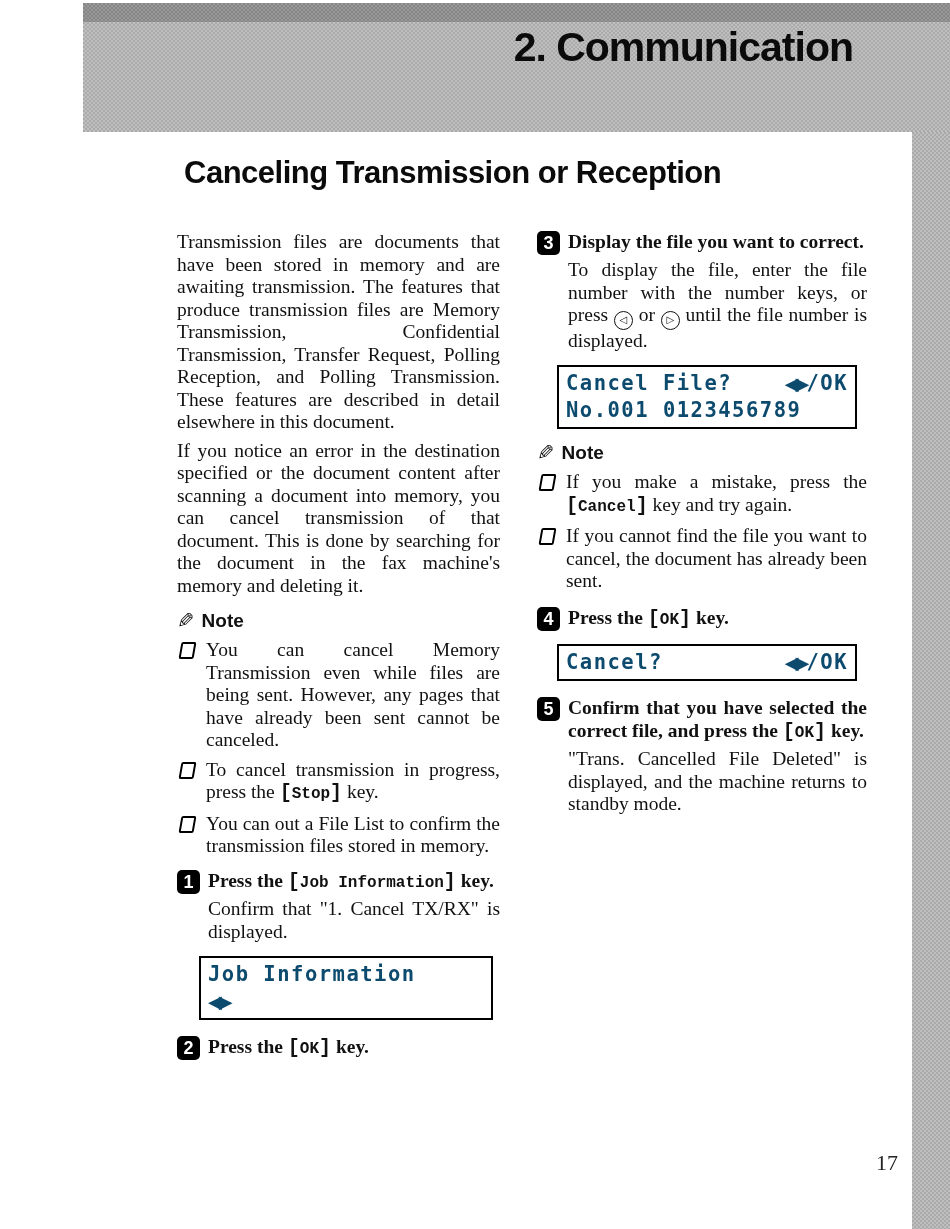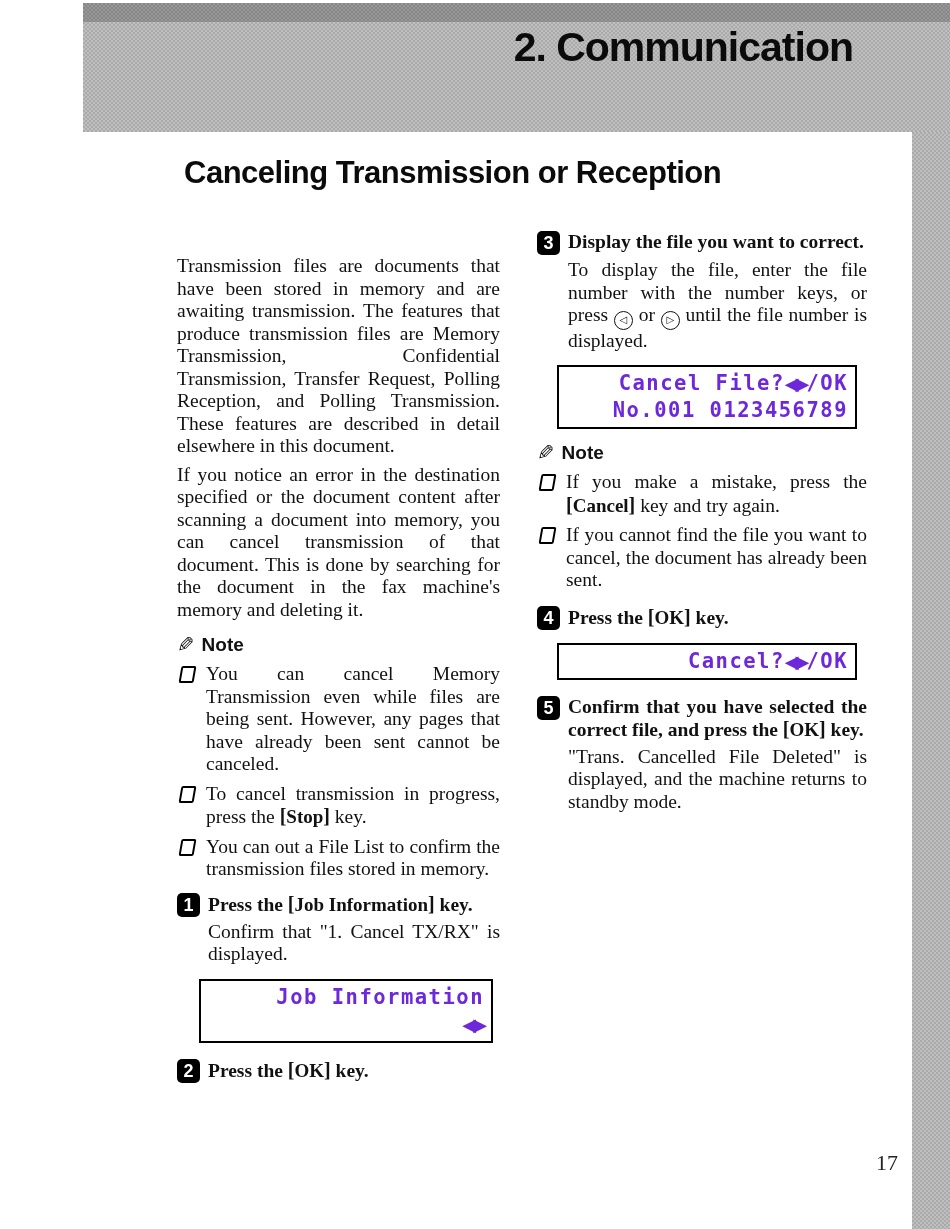--- a/index.html
+++ b/index.html
@@ -21,21 +21,21 @@
   .side-strip{position:absolute;right:0;top:132px;width:38px;height:1097px;
     background:#b5b5b5;
     background-image:repeating-conic-gradient(#bfbfbf 0% 25%,#aaaaaa 0% 50%);
     background-size:4px 4px;}
 
   h1.main{position:absolute;left:184px;top:155px;margin:0;width:720px;
     font-family:"Liberation Sans",sans-serif;font-weight:bold;
     font-size:31px;letter-spacing:-0.5px;color:#0b0b0b;}
 
   .col{position:absolute;top:231px;}
-  .col-left{left:177px;width:323px;margin-top:24px;}
+  .col-left{left:177px;width:323px;}
   .col-right{left:537px;width:330px;}
 
   p.body{margin:0 0 6px 0;font-size:19.5px;line-height:22.5px;text-align:justify;}
   p.sub{margin-left:31px;margin-top:4px;}
 
   
   .note-head{display:flex;align-items:center;margin:13px 0 7px 0;}
   .pencil{display:inline-block;font-family:"DejaVu Sans",sans-serif;font-size:21px;
     transform:scaleX(-1);margin-right:7px;line-height:1;}
   .note-label{font-family:"Liberation Sans",sans-serif;font-weight:bold;font-size:19px;}
@@ -47,38 +47,38 @@
   .bullet p{margin:0;}
 
   
   .step{display:flex;margin-top:12px;margin-bottom:4px;}
   .stepnum{flex:0 0 auto;width:23px;height:24px;background:#000;color:#fff;
     border-radius:5px;font-family:"Liberation Sans",sans-serif;font-weight:bold;
     font-size:18px;line-height:24px;text-align:center;margin-right:8px;}
   .steptext{font-weight:bold;font-size:19.5px;line-height:22.5px;text-align:justify;}
 
   
-  .keycap{font-family:Liberation Serif, serif;font-weight:bold;font-size:19px;
+  .keycap{font-family:Liberation Mono, monospace;font-weight:bold;font-size:16px;
     white-space:nowrap;}
   .keycap::before{content:"[";font-weight:900;font-size:20px;}
   .keycap::after{content:"]";font-weight:900;font-size:20px;}
 
   
   .circ{display:inline-flex;align-items:center;justify-content:center;
     width:17px;height:17px;border:1.6px solid #111;border-radius:50%;
     font-family:"DejaVu Sans",sans-serif;font-size:10px;line-height:1;
     vertical-align:-2px;}
 
   
   .lcd{border:2.5px solid #000;background:#fff;padding:3px 7px;margin-top:13px;}
   .lcd-left{margin-left:22px;width:276px;}
   .lcd-right{margin-left:20px;width:282px;}
-  .lcd-line{display:flex;justify-content:flex-end;white-space:pre;
+  .lcd-line{display:flex;justify-content:space-between;white-space:pre;
     font-family:"DejaVu Sans Mono",monospace;font-weight:bold;
-    font-size:20.5px;line-height:27px;letter-spacing:1.5px;color:#6d28d9;}
+    font-size:20.5px;line-height:27px;letter-spacing:1.5px;color:#0c4a6e;}
   .arrows{font-family:"DejaVu Sans",sans-serif;letter-spacing:-3px;font-size:18px;}
 
   .pageno{position:absolute;right:52px;top:1150px;font-size:22px;color:#222;margin-left:28px;}
 </style>
 </head>
 <body>
 
 <div class="page">
 
   <div class="banner-dark"></div>

